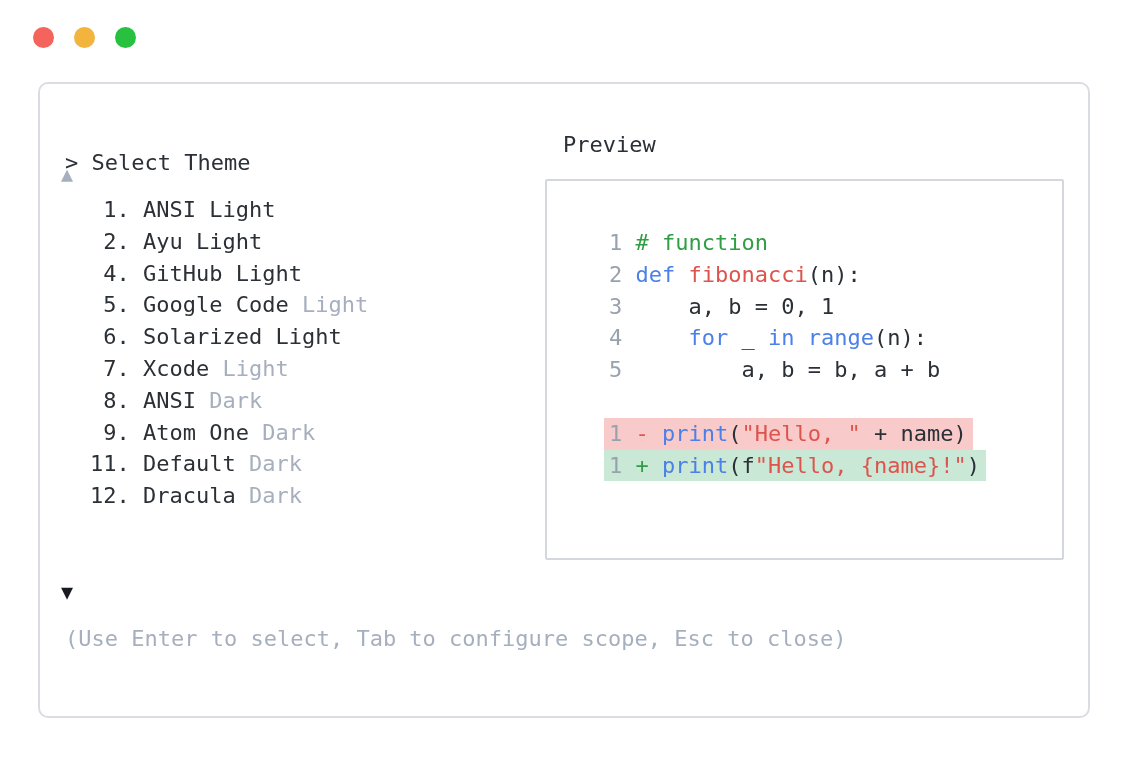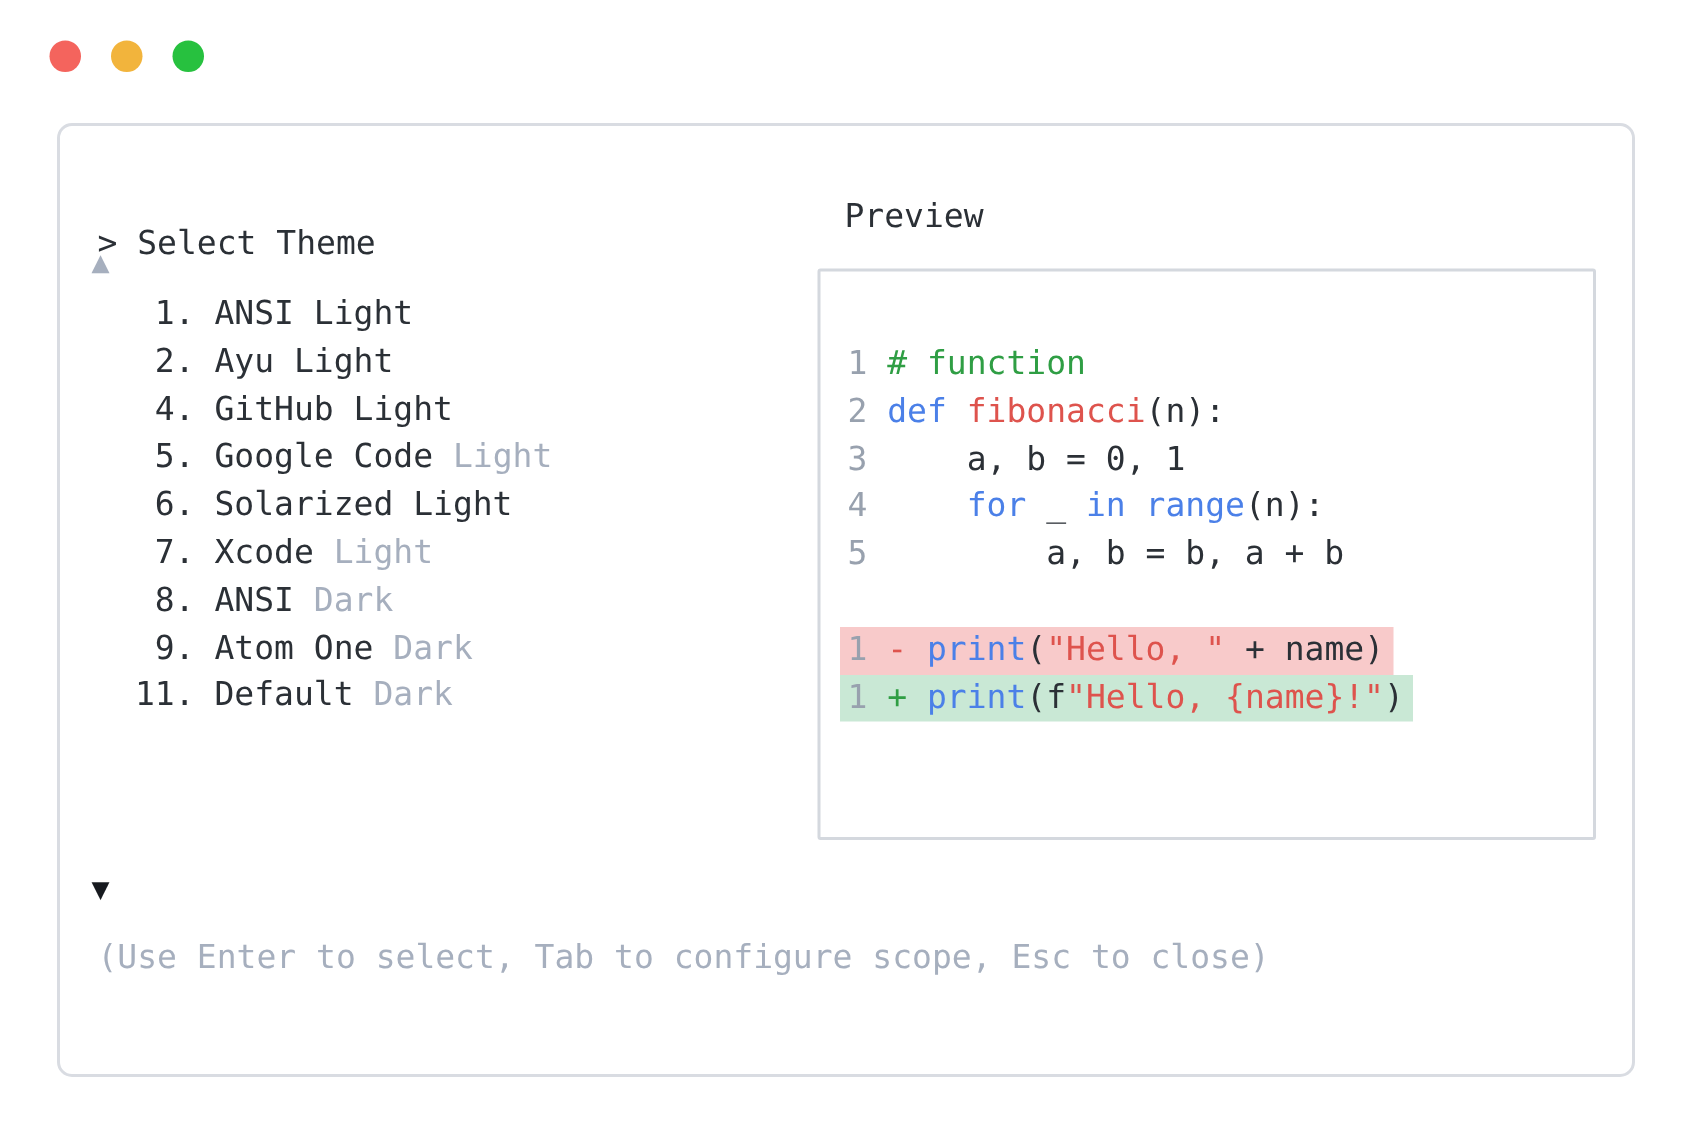--- a/index.html
+++ b/index.html
@@ -76,21 +76,21 @@
   .preview-box{
     position:absolute;left:505px;top:95px;
     width:519px;height:381px;
     border:2px solid var(--preview-border);
     border-radius:2px;
     background:#ffffff;
     overflow:hidden;
   }
   .code{padding:46px 0 0 13px;}
   .code-line{height:31.8px;line-height:31.8px;white-space:pre;}
-  .line-content{display:inline-block;padding:0 6px 0 5px;}
+  .line-content{display:inline-block;padding:0 6px 0 5px;margin-left:44px;}
   .line-content.diff-removed{background:var(--diff-removed-bg);}
   .line-content.diff-added{background:var(--diff-added-bg);}
   .lineno{color:var(--lineno-gray);}
   .tok-plain{color:var(--text-dark);}
   .tok-kw{color:var(--keyword-blue);}
   .tok-fn{color:var(--function-red);}
   .tok-str{color:var(--string-red);}
   .tok-com{color:var(--comment-green);}
   .tok-minus{color:var(--diff-minus);}
   .tok-plus{color:var(--diff-plus);}
@@ -113,20 +113,21 @@
     <div class="theme-list">
         <div class="theme-item"><span class="num">1.</span> <span class="main">ANSI Light</span></div>
         <div class="theme-item"><span class="num">2.</span> <span class="main">Ayu Light</span></div>
         <div class="theme-item"><span class="num">4.</span> <span class="main">GitHub Light</span></div>
         <div class="theme-item"><span class="num">5.</span> <span class="main">Google Code</span> <span class="suffix">Light</span></div>
         <div class="theme-item"><span class="num">6.</span> <span class="main">Solarized Light</span></div>
         <div class="theme-item"><span class="num">7.</span> <span class="main">Xcode</span> <span class="suffix">Light</span></div>
         <div class="theme-item"><span class="num">8.</span> <span class="main">ANSI</span> <span class="suffix">Dark</span></div>
         <div class="theme-item"><span class="num">9.</span> <span class="main">Atom One</span> <span class="suffix">Dark</span></div>
         <div class="theme-item"><span class="num">11.</span> <span class="main">Default</span> <span class="suffix">Dark</span></div>
+        <div class="theme-item"><span class="num">12.</span> <span class="main">Dracula</span> <span class="suffix">Dark</span></div>
       </div>
 
     <div class="scroll-down">▼</div>
     <div class="hint">(Use Enter to select, Tab to configure scope, Esc to close)</div>
 
     <div class="preview-label">Preview</div>
     <div class="preview-box">
       <div class="code">
           <div class="code-line"><span class="line-content"><span class="lineno">1 </span><span class="tok-com"># function</span></span></div>
           <div class="code-line"><span class="line-content"><span class="lineno">2 </span><span class="tok-kw">def</span><span class="tok-plain"> </span><span class="tok-fn">fibonacci</span><span class="tok-plain">(n):</span></span></div>

